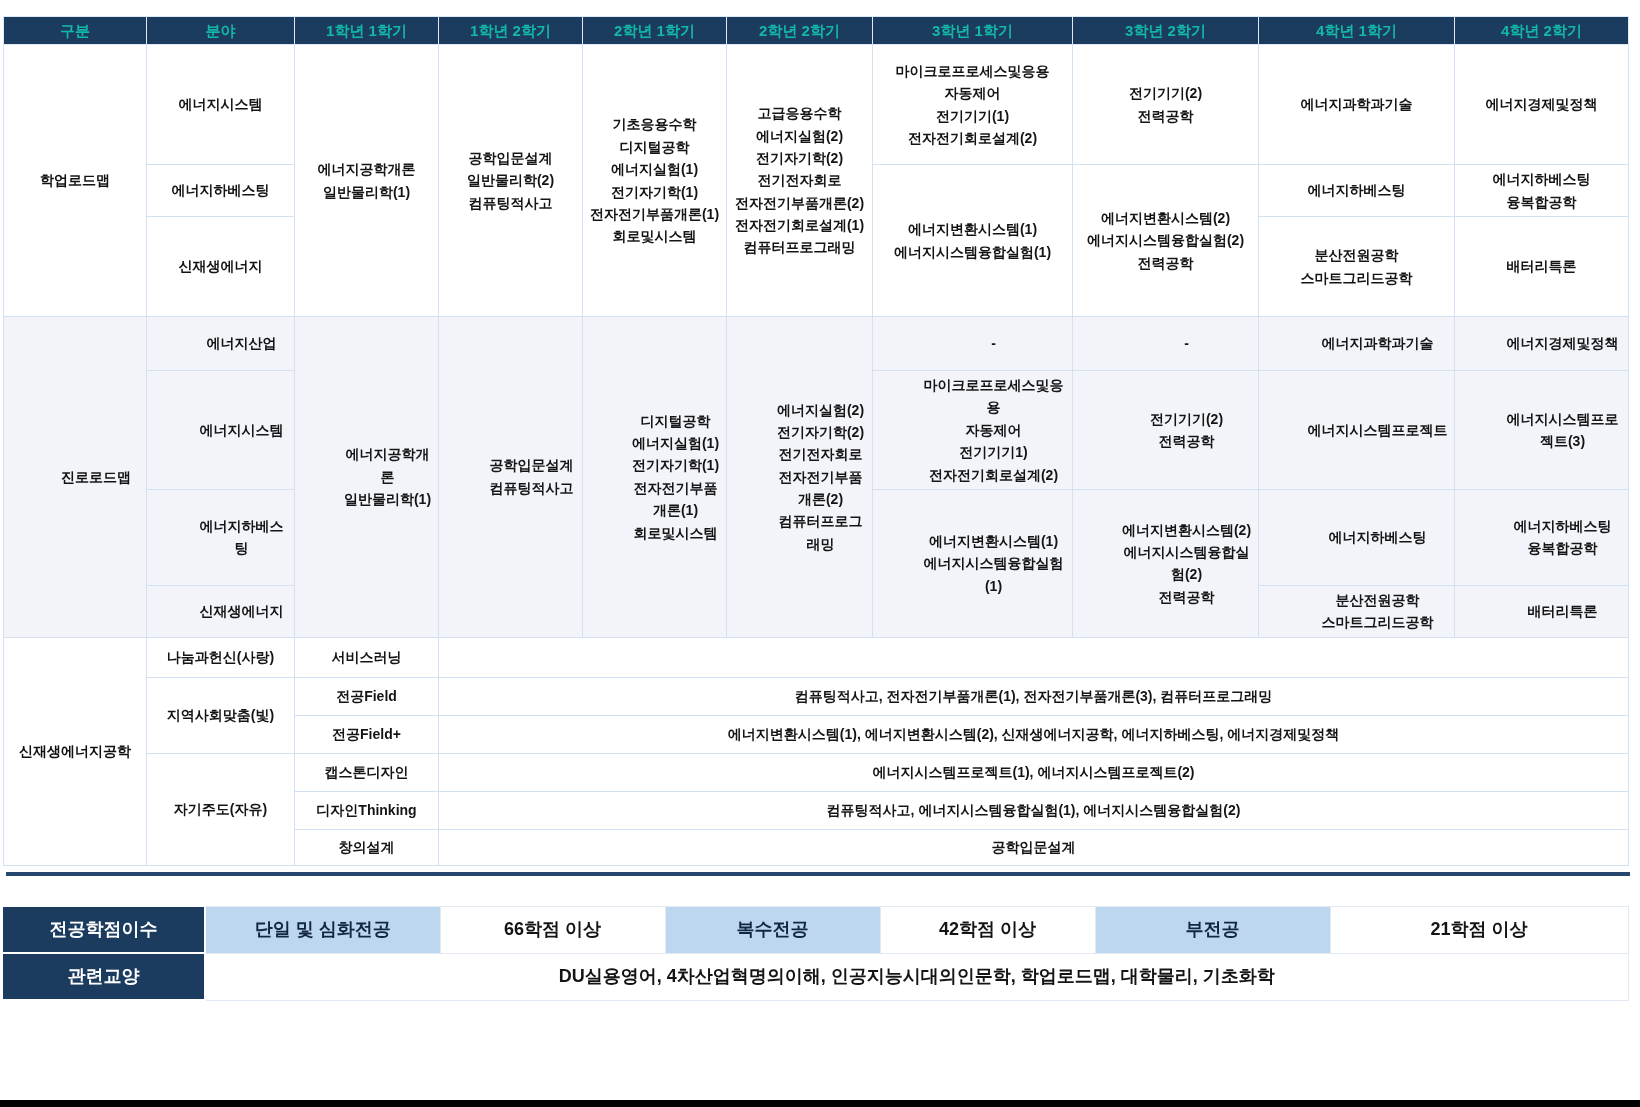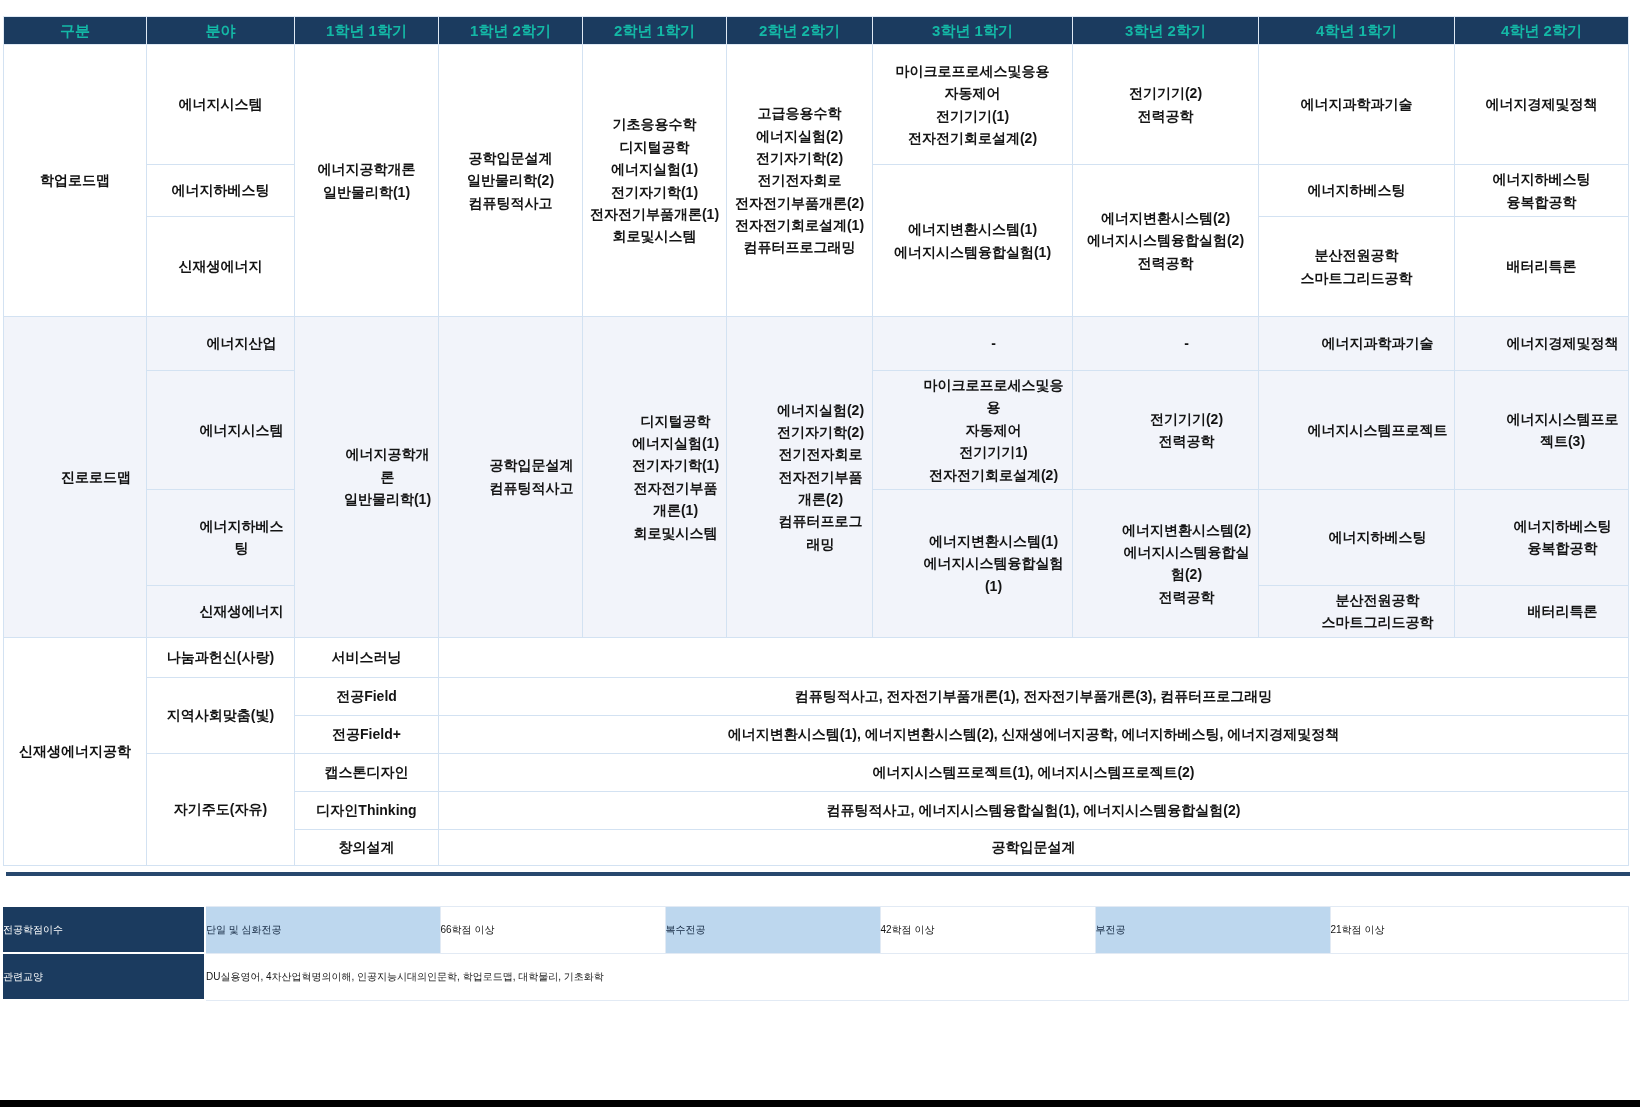--- a/index.html
+++ b/index.html
@@ -59,25 +59,25 @@
 
   
   table.summary {
     position: absolute; left: 3px; top: 905px;
     width: 1625px;
     border-collapse: collapse;
     table-layout: fixed;
   }
   table.summary td {
     border: 1px solid #e2eaf4;
-    text-align: left;
+    text-align: center;
     vertical-align: middle;
     white-space: pre-line;
-    font-weight: 400;
-    font-size: 10px;
+    font-weight: 700;
+    font-size: 18px;
     height: 47px;
     line-height: 1.35;
     background: #ffffff;
   }
   table.summary td.navylabel {
     background: #1b3b5f;
     color: #ffffff;
     border: 2px solid #ffffff;
     border-left: none;
   }

